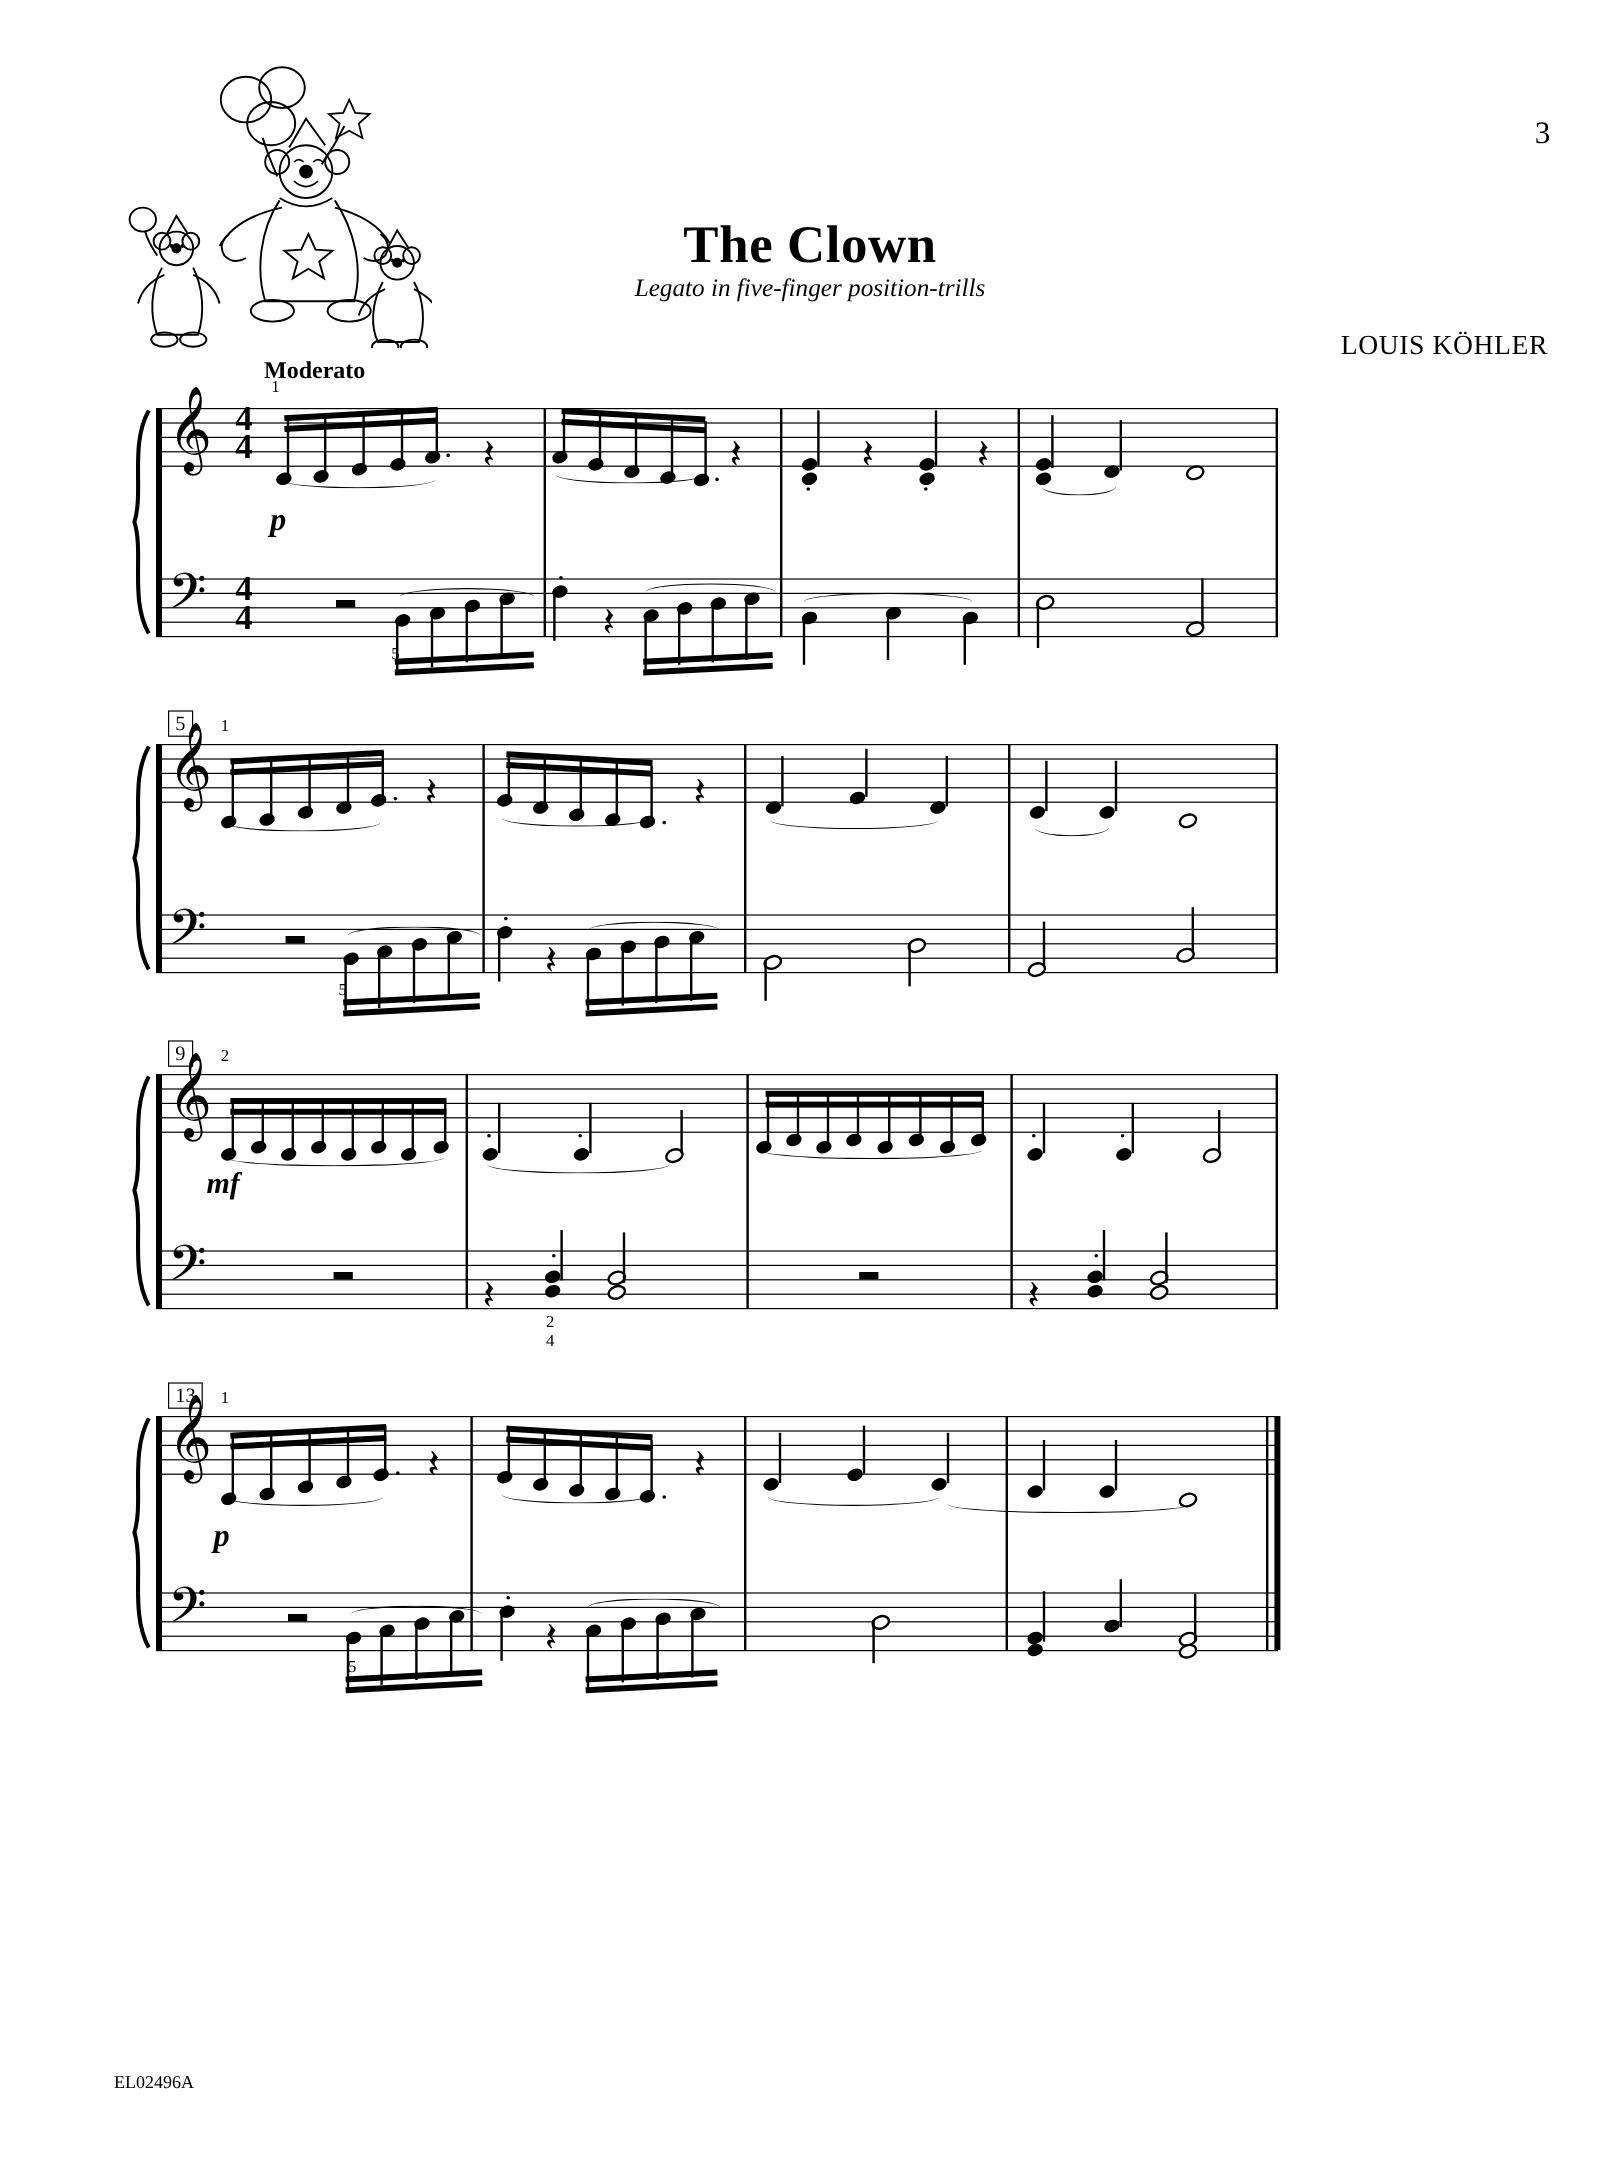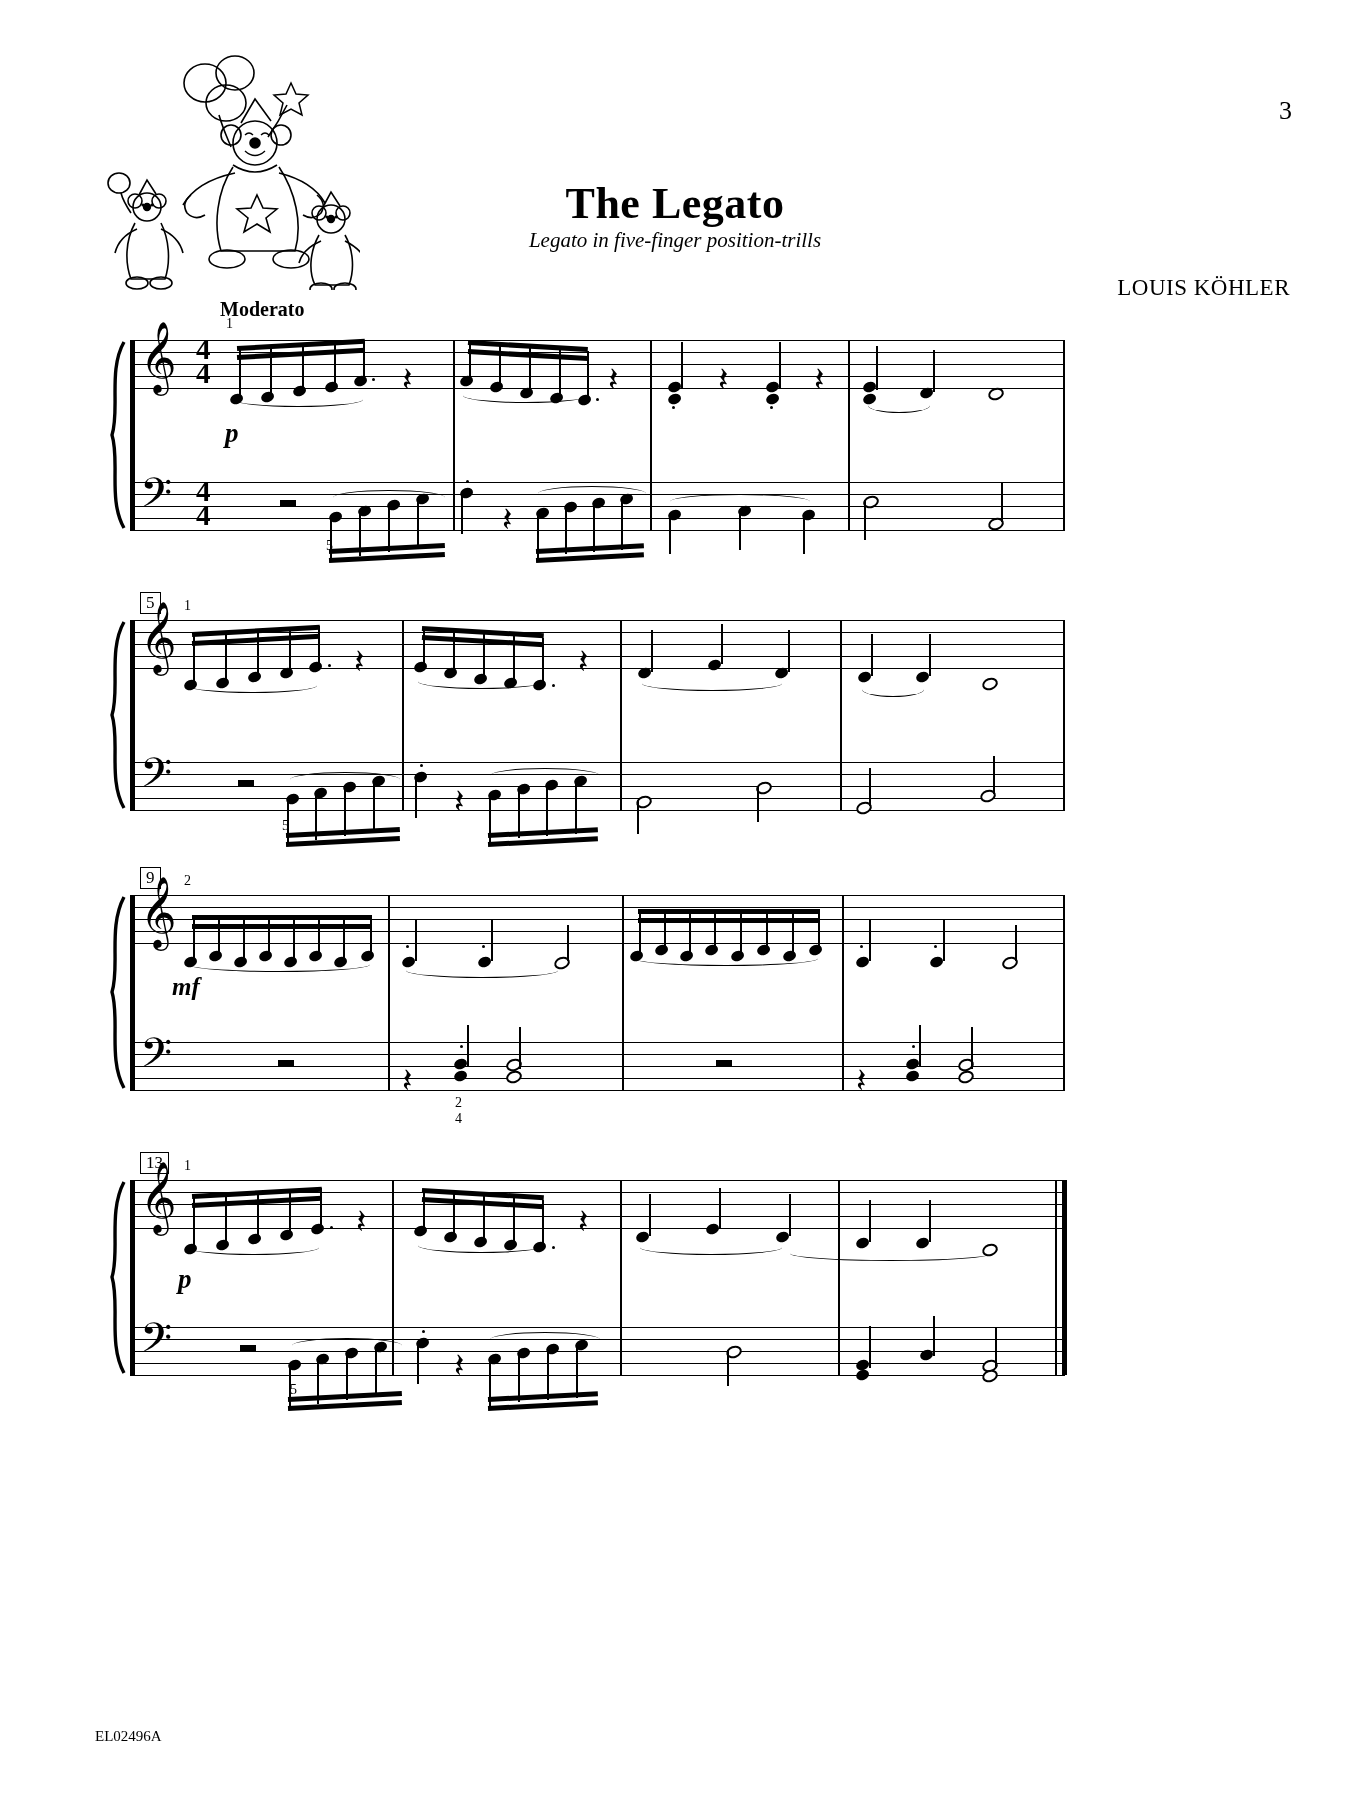--- a/index.html
+++ b/index.html
@@ -299,21 +299,21 @@
     </g>
     <g fill="#000">
       <circle cx="48" cy="150" r="1.6"></circle>
       <circle cx="57" cy="150" r="1.6"></circle>
       <circle cx="232" cy="162" r="1.6"></circle>
       <circle cx="241" cy="162" r="1.6"></circle>
     </g>
   </svg>
 </div>
 
-<div class="title">The Legato</div>
+<div class="title">The Clown</div>
 <div class="subtitle">Legato in five-finger position-trills</div>
 <div class="composer">LOUIS KÖHLER</div>
 <div class="tempo">Moderato</div>
 
 <div class="system" style="top:340px; height:230px;">
   <div class="system-inner">
 
     <div class="brace" style="top:0; height:190px;">
       <svg width="26" height="190" viewBox="0 0 26 190">
           <path d="M22 2 C6 30 18 70 10 95 C18 120 6 160 22 188" fill="none" stroke="#000" stroke-width="3.4"></path>

